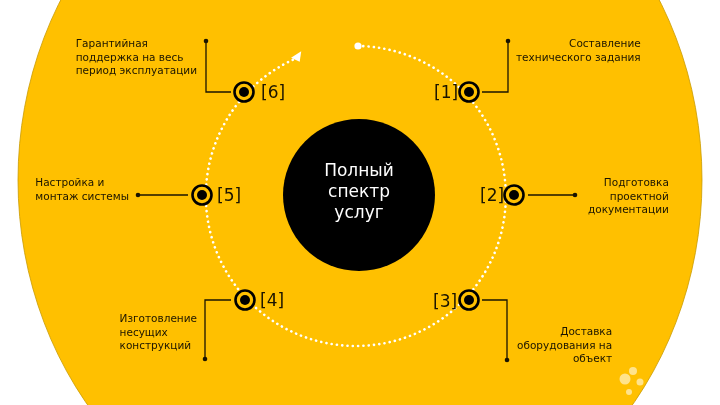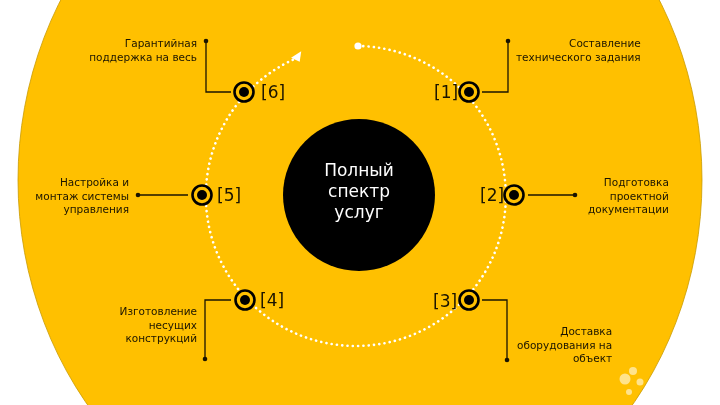--- a/index.html
+++ b/index.html
@@ -1,19 +1,19 @@
 <!DOCTYPE html>
 <html><head>
 <meta charset="utf-8">
 <style>
   html,body{margin:0;padding:0;}
   body{width:720px;height:405px;overflow:hidden;background:#ffffff;position:relative;font-family:"DejaVu Sans","Liberation Sans",sans-serif;}
   #stage{position:absolute;left:0;top:0;width:720px;height:405px;}
   .label{position:absolute;font-size:10.5px;line-height:13.5px;color:#1a1400;white-space:nowrap;}
-  .label.right{text-align:right;}
+  .label.right{text-align:left;}
   .label.left{text-align:right;}
   .num{position:absolute;font-size:17px;line-height:20px;color:#1a1400;font-family:"DejaVu Sans","Liberation Sans",sans-serif;font-weight:normal;}
   .center-title{position:absolute;left:283px;top:160px;width:152px;text-align:center;color:#ffffff;font-weight:normal;font-size:17px;line-height:21px;font-family:"DejaVu Sans","Liberation Sans",sans-serif;}
   .watermark{position:absolute;left:612px;top:362px;width:100px;height:36px;}
   .wm-text{position:absolute;left:30px;top:1px;font-size:26px;line-height:32px;color:rgba(255,255,255,0.8);font-family:"Liberation Sans",sans-serif;letter-spacing:-0.5px;margin-left:44px;}
 </style>
 </head>
 <body>
 
 <div id="stage">
@@ -105,31 +105,31 @@
   <div class="label left" style="left:588px;top:176px;">
     <div>Подготовка</div>
     <div>проектной</div>
     <div>документации</div>
   </div>
   <div class="label left" style="left:517px;top:325px;">
     <div>Доставка</div>
     <div>оборудования на</div>
     <div>объект</div>
   </div>
-  <div class="label right" style="right:523px;top:305px;">
+  <div class="label right" style="right:523px;top:312px;">
     <div>Изготовление</div>
     <div>несущих</div>
     <div>конструкций</div>
   </div>
   <div class="label right" style="right:591px;top:176px;">
     <div>Настройка и</div>
     <div>монтаж системы</div>
-    <div>управления</div>
   </div>
   <div class="label right" style="right:523px;top:37px;">
     <div>Гарантийная</div>
     <div>поддержка на весь</div>
+    <div>период эксплуатации</div>
   </div>
 
   <div class="watermark">
     <span class="wm-text">Avito</span>
   </div>
 </div>
 
 </body></html>

